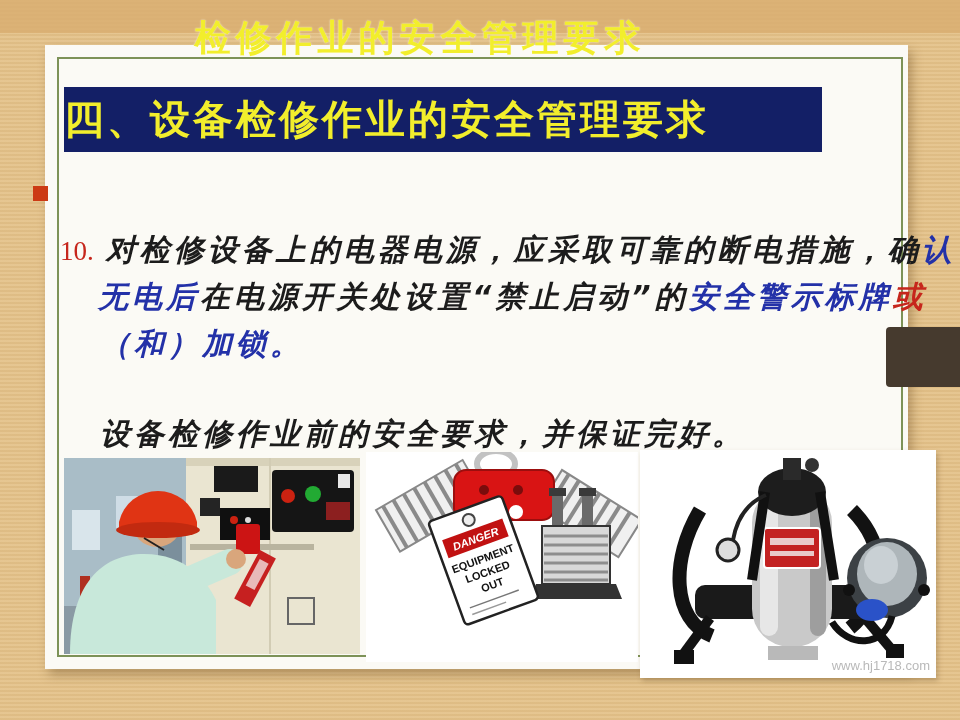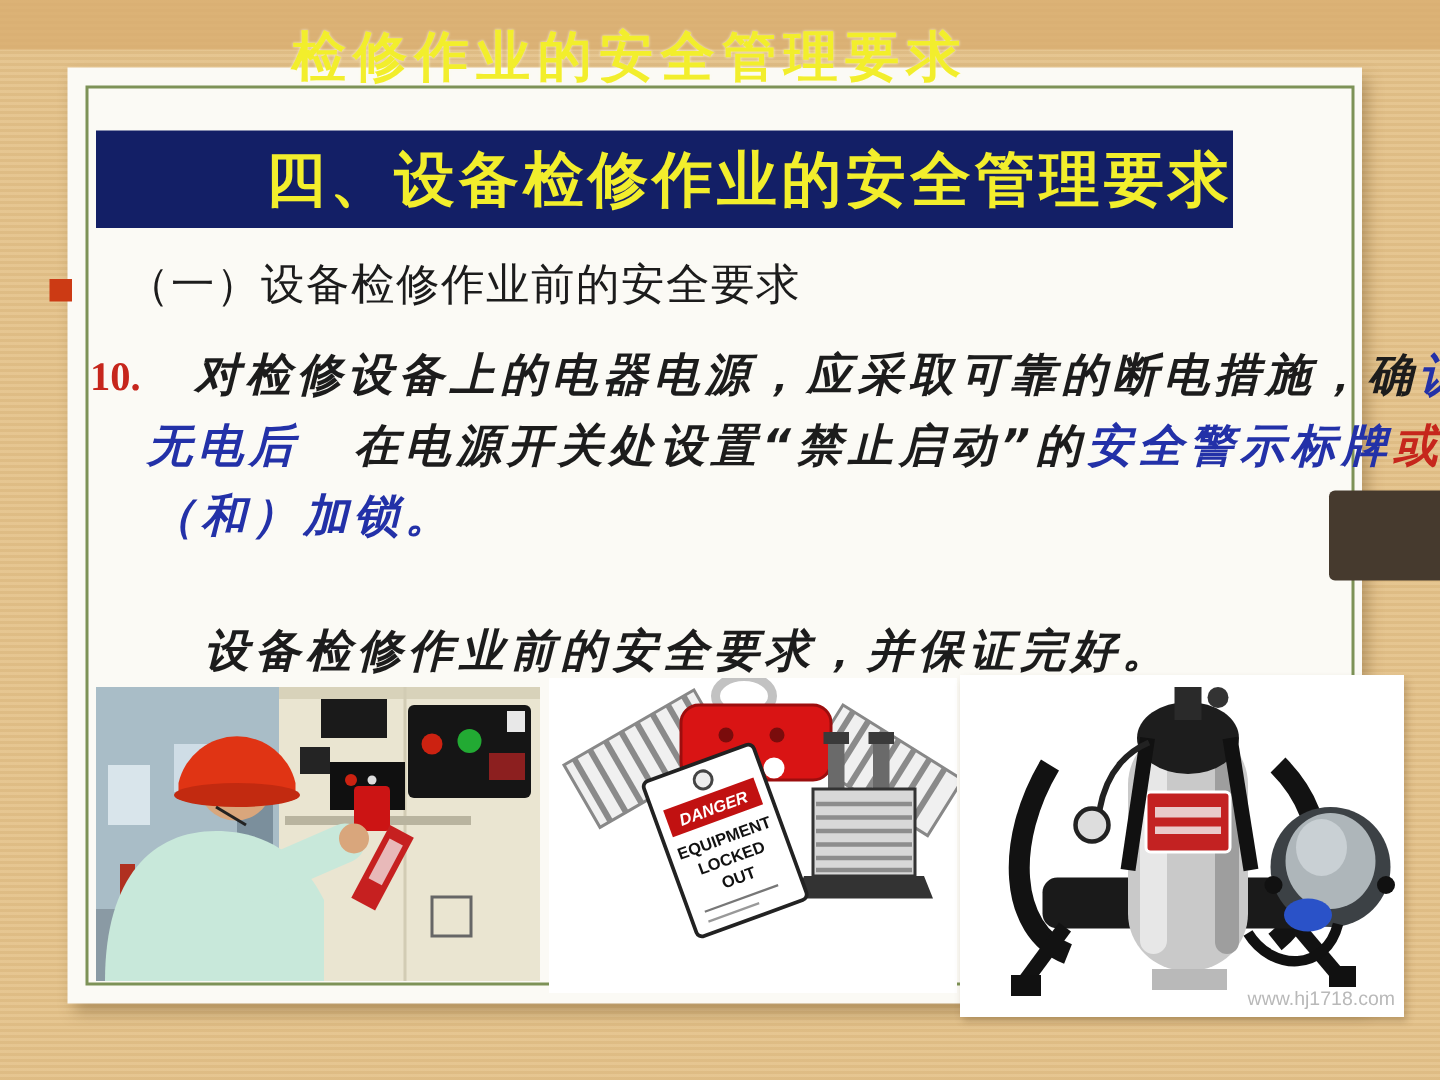--- a/index.html
+++ b/index.html
@@ -16,35 +16,35 @@
     box-shadow:4px 6px 10px rgba(90,60,20,.35);
   }
   .slide-border{position:absolute;left:12px;top:12px;right:5px;bottom:12px;border:2px solid var(--border-green,#7d9257);}
   .page-title{
     position:absolute;left:150px;top:14px;width:540px;z-index:8;text-align:center;
     font-size:36px;font-weight:bold;letter-spacing:5px;color:var(--title-yellow,#f2ee2c);
     text-shadow:0 0 2px rgba(255,255,230,.8);
   }
   .banner{
     position:absolute;left:64px;top:87px;width:758px;height:65px;z-index:3;
-    background:var(--banner-bg,#131f66);display:flex;align-items:center;justify-content:flex-end;
+    background:var(--banner-bg,#131f66);display:flex;align-items:center;justify-content:flex-start;
   }
   .banner-text{font-size:40px;font-weight:bold;letter-spacing:3px;color:var(--title-yellow,#f2ee2c);}
   .bullet{position:absolute;left:33px;top:186px;width:15px;height:15px;background:var(--bullet-red,#cc3a14);z-index:3;}
   .heading{
     position:absolute;left:84px;top:170px;z-index:3;
     font-family:"Liberation Serif",serif;font-size:29px;color:var(--text-black,#1c1c1c);letter-spacing:1px;
   }
   .bodyline{
     position:absolute;z-index:3;white-space:nowrap;
     font-family:"DejaVu Sans",sans-serif;font-style:italic;font-weight:bold;
     font-size:30px;letter-spacing:4px;color:var(--text-black,#1c1c1c);
   }
-  .num{font-family:"Liberation Serif",serif;font-style:normal;font-weight:bold;font-size:27px;color:var(--text-red,#c6261c);letter-spacing:0;}
-  .c-black{color:var(--text-black,#1c1c1c);margin-left:36px;}
+  .num{font-family:"Liberation Serif",serif;font-style:normal;font-weight:normal;font-size:27px;color:var(--text-red,#c6261c);margin-right:12px;letter-spacing:0;}
+  .c-black{color:var(--text-black,#1c1c1c);}
   .c-blue{color:var(--text-blue,#2331a8);}
   .c-red{color:var(--text-red,#c6261c);}
   .photo{position:absolute;z-index:5;}
   .photo-c{box-shadow:2px 3px 5px rgba(100,70,30,.3);}
   .brown-bar{position:absolute;left:886px;top:327px;width:74px;height:60px;background:var(--bar-brown,#463a2e);z-index:6;border-radius:4px 0 0 4px;}
   svg text{font-family:"Liberation Sans",sans-serif;}
 </style>
 </head>
 <body>
 
@@ -55,21 +55,20 @@
     <div class="slide-border"></div>
   </div>
 
   <div class="page-title">检修作业的安全管理要求</div>
 
   <div class="banner">
     <span class="banner-text">四、设备检修作业的安全管理要求</span>
   </div>
 
   <div class="bullet"></div>
-  <div class="heading">（一）设备检修作业前的安全要求</div>
 
   <div class="bodyline" style="left:60px;top:230px;">
     <span class="num">10.</span><span class="c-black">对检修设备上的电器电源，应采取可靠的断电措施，确</span><span class="c-blue">认</span>
   </div>
   <div class="bodyline" style="left:98px;top:277px;">
     <span class="c-blue">无电后</span><span class="c-black">在电源开关处设置“禁止启动”的</span><span class="c-blue">安全警示标牌</span><span class="c-red">或</span>
   </div>
   <div class="bodyline" style="left:100px;top:324px;">
     <span class="c-blue">（和）加锁。</span>
   </div>

